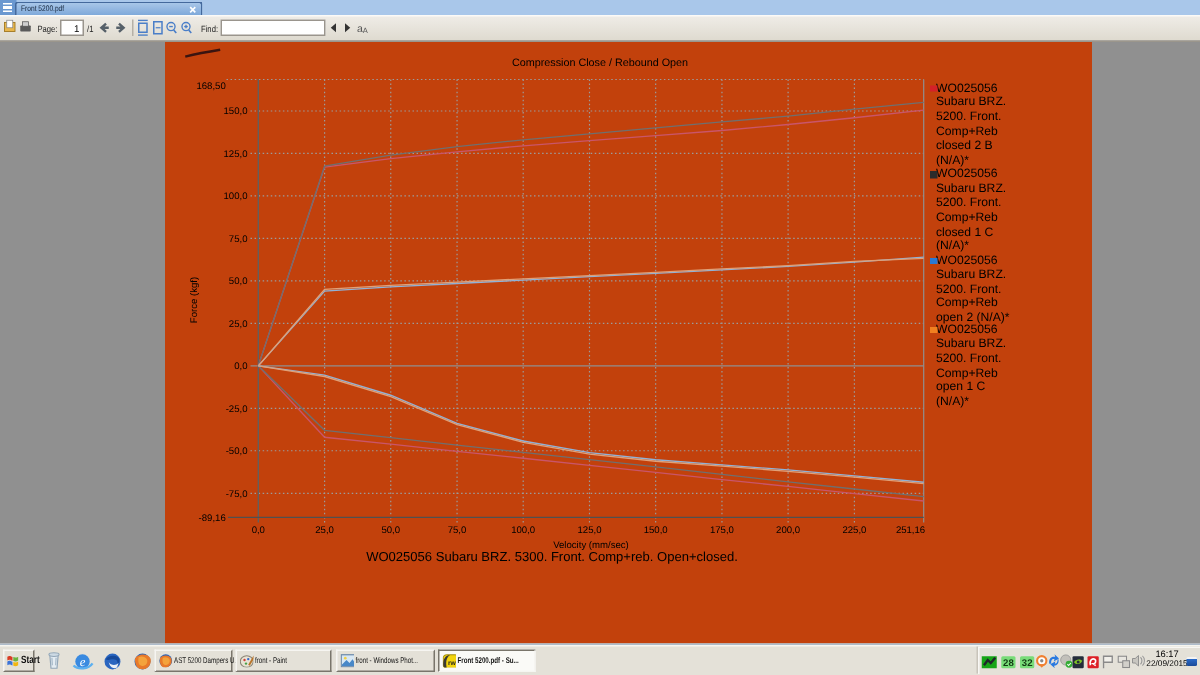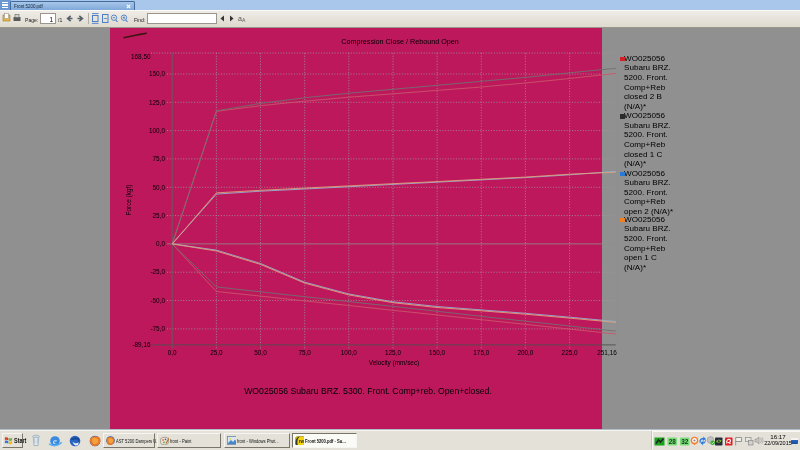--- a/index.html
+++ b/index.html
@@ -8,25 +8,25 @@
 #tabbar .lblock{position:absolute;left:0;top:0;width:11px;height:10px;background:#6b98d0;}
 #tabbar .burger{position:absolute;left:2px;top:2px;width:6px;height:6px;}
 #tabbar .burger div{height:1.4px;background:#fff;margin-bottom:0.9px;}
 #tab{position:absolute;left:10px;top:1px;width:125px;height:9px;background:linear-gradient(#a8c6e8,#7fa9da);border:1px solid #44699c;border-bottom:none;border-radius:2px 2px 0 0;box-sizing:border-box;}
 #tab .txt{position:absolute;left:3px;top:1.2px;font-size:5.4px;color:#15253a;transform:scaleX(0.82);transform-origin:0 0;white-space:nowrap;}
 #tab .x{position:absolute;right:3px;top:0px;font-size:7px;color:#fff;font-weight:bold;line-height:8px;}
 #toolbar{position:absolute;left:0;top:10px;width:800px;height:18px;background:linear-gradient(#f0ede8,#dedacf);border-bottom:1px solid #9b968c;box-sizing:border-box;box-shadow:inset 0 1px 0 #fbfaf7;}
 #toolbar .t{position:absolute;font-size:6px;color:#222;top:6.5px;transform:scaleX(0.85);transform-origin:0 50%;}
 .tbox{position:absolute;top:3px;height:11px;background:#fff;border:1px solid #9a958d;box-sizing:border-box;font-size:6.5px;}
 #content{position:absolute;left:0;top:28px;width:800px;height:401px;background:#909090;}
-#page{position:absolute;left:110px;top:0;width:492px;height:401px;background:#be185d;}
+#page{position:absolute;left:110px;top:0;width:618px;height:401px;background:#c2410c;}
 .legend{position:absolute;left:510px;width:66px;font-size:8.1px;line-height:9.58px;color:#000;}
 .legend .sq{position:absolute;left:0;top:3.2px;width:4.5px;height:4.5px;}
 .legend .tx{margin-left:4px;}
-#caption{position:absolute;left:0;top:358px;width:516px;text-align:center;font-size:8.7px;color:#000;}
+#caption{position:absolute;left:0;top:338px;width:516px;text-align:center;font-size:8.7px;color:#000;}
 #taskbar{position:absolute;left:0;top:429px;width:800px;height:21px;background:#e4e1d8;border-top:1px solid #aebccb;box-shadow:inset 0 1px 0 #f6f5f0;}
 #taskbar .btn{position:absolute;top:3px;height:15px;background:#e4e1d8;border-top:1px solid #f6f5f1;border-left:1px solid #f6f5f1;border-right:1px solid #79756b;border-bottom:1px solid #79756b;box-sizing:border-box;font-size:6.5px;color:#111;}
 #taskbar .btn.active{background:#fafaf7;border-top:1px solid #79756b;border-left:1px solid #79756b;border-right:1px solid #f6f5f1;border-bottom:1px solid #f6f5f1;font-weight:bold;}
 #taskbar .btn .ic{position:absolute;left:2px;top:2px;width:9px;height:9px;}
 #taskbar .btn .bt{position:absolute;left:12px;top:3.8px;white-space:nowrap;font-size:5.5px;transform:scaleX(0.75);transform-origin:0 0;}
 </style>
 </head>
 <body>
 <div id="tabbar">
   <div class="lblock"></div>

